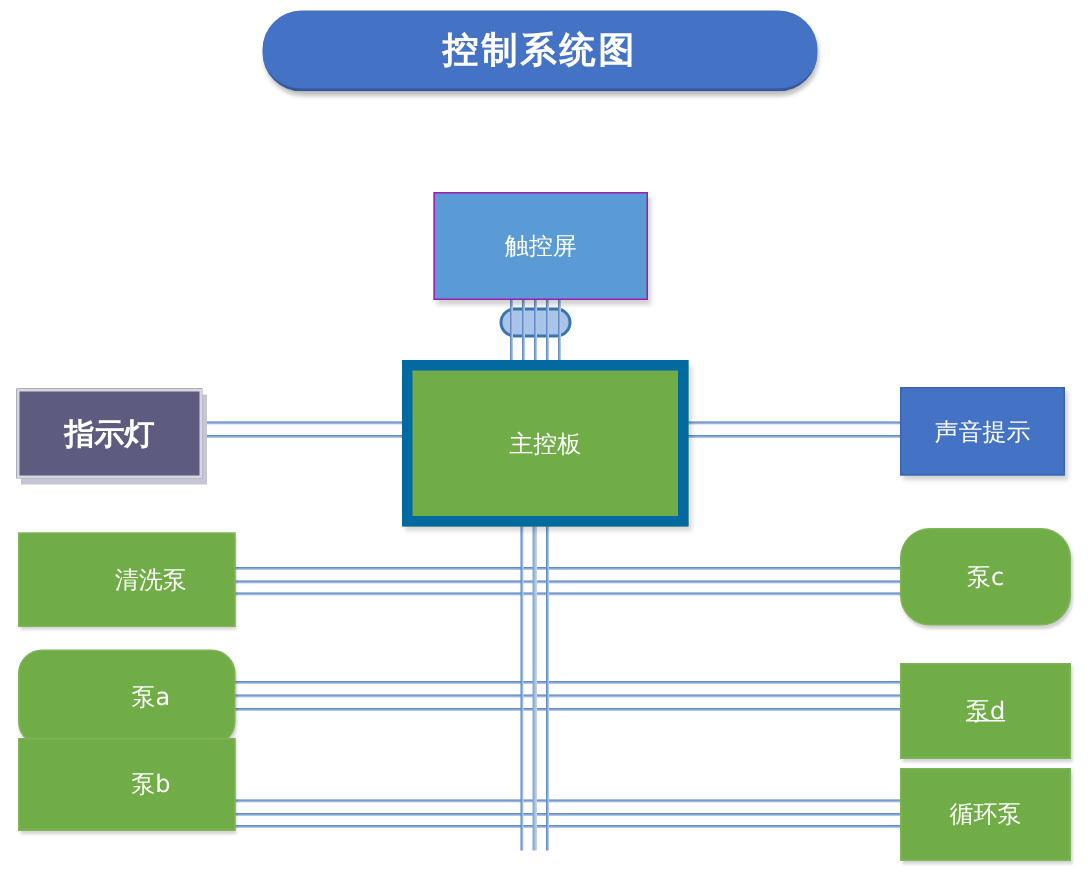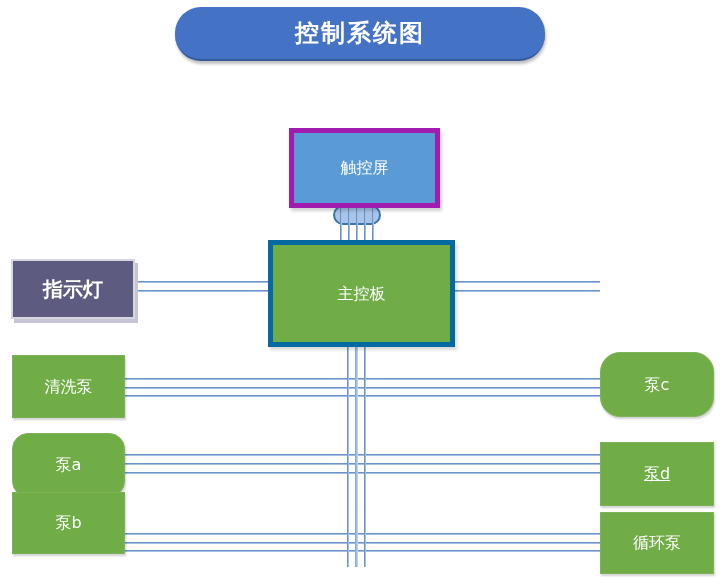--- a/index.html
+++ b/index.html
@@ -11,40 +11,40 @@
     position:absolute;display:flex;align-items:center;justify-content:center;
     color:#ffffff;text-align:center;line-height:1.2;
   }
   .title{
     left:175px;top:7px;width:370px;height:52px;background:#4472C4;
     font-size:24px;font-weight:bold;letter-spacing:2px;
     border-bottom:2px solid #35589c;box-shadow:1px 3px 3px rgba(0,0,0,0.25);border-radius:26px;
   }
   .touchscreen{
     left:289px;top:128px;width:141px;height:70px;background:#5B9BD5;
-    border:5px solid #a21caf;font-size:16px;box-shadow:2px 3px 3px rgba(0,0,0,0.18);
+    border:1px solid #a21caf;font-size:16px;box-shadow:2px 3px 3px rgba(0,0,0,0.18);
   }
   .mainboard{
     left:268px;top:240px;width:177px;height:97px;background:#70AD47;
-    border:5px solid #0369a1;font-size:16px;box-shadow:2px 3px 3px rgba(0,0,0,0.15);
+    border:7px solid #0369a1;font-size:16px;box-shadow:2px 3px 3px rgba(0,0,0,0.15);
   }
   .indicator{
     left:11px;top:259px;width:124px;height:60px;background:#5D5B7F;
     font-size:20px;font-weight:bold;
     box-shadow:inset 0 0 0 2px rgba(255,255,255,0.75),3px 4px 0 #c6c5d6;
   }
   .sound{
     left:600px;top:258px;width:108px;height:57px;background:#4472C4;
     border:1px solid #3a64b4;font-size:16px;box-shadow:2px 3px 3px rgba(0,0,0,0.18);
   }
   .pump{
     background:#70AD47;border:1px solid #7fb357;font-size:16px;
     box-shadow:1px 2px 2px rgba(0,0,0,0.18);
   }
-  .pump.left{left:12px;width:111px;}
+  .pump.left{left:12px;width:111px;padding-left:32px;}
   .pump.right{left:600px;width:112px;}
   .hline{position:absolute;height:2px;background:linear-gradient(to bottom,#4e7ec0,#c2d4ec);}
   .vline{position:absolute;width:2px;background:linear-gradient(to right,#4e7ec0,#c2d4ec);}
   .vline.mid{width:3px;background:linear-gradient(to right,#7ba1cf,#c8d9ee);}
   .junction{
     position:absolute;left:333px;top:205px;width:48px;height:20px;
     background:#A9C4E9;border:2px solid #3a76ad;border-radius:11px;box-sizing:border-box;
   }
 </style>
 </head>
@@ -79,20 +79,21 @@
   <div class="hline" style="left:123px;top:542px;width:477px;"></div>
   <div class="hline" style="left:123px;top:550px;width:477px;"></div>
 
   <div class="vline" style="left:347px;top:337px;height:230px;"></div>
   <div class="vline mid" style="left:355px;top:337px;height:230px;"></div>
   <div class="vline" style="left:364px;top:337px;height:230px;"></div>
 
   <div class="box touchscreen">触控屏</div>
   <div class="box mainboard">主控板</div>
   <div class="box indicator">指示灯</div>
+  <div class="box sound">声音提示</div>
 
   <div class="box pump left" style="top:355px;height:61px;">清洗泵</div>
   <div class="box pump left" style="top:433px;height:62px;border-radius:16px;">泵a</div>
   <div class="box pump left" style="top:492px;height:60px;">泵b</div>
 
   <div class="box pump right" style="top:352px;height:63px;border-radius:20px;">泵c</div>
   <div class="box pump right" style="top:442px;height:62px;text-decoration:underline;">泵d</div>
   <div class="box pump right" style="top:512px;height:60px;">循环泵</div>
 
 </div>

